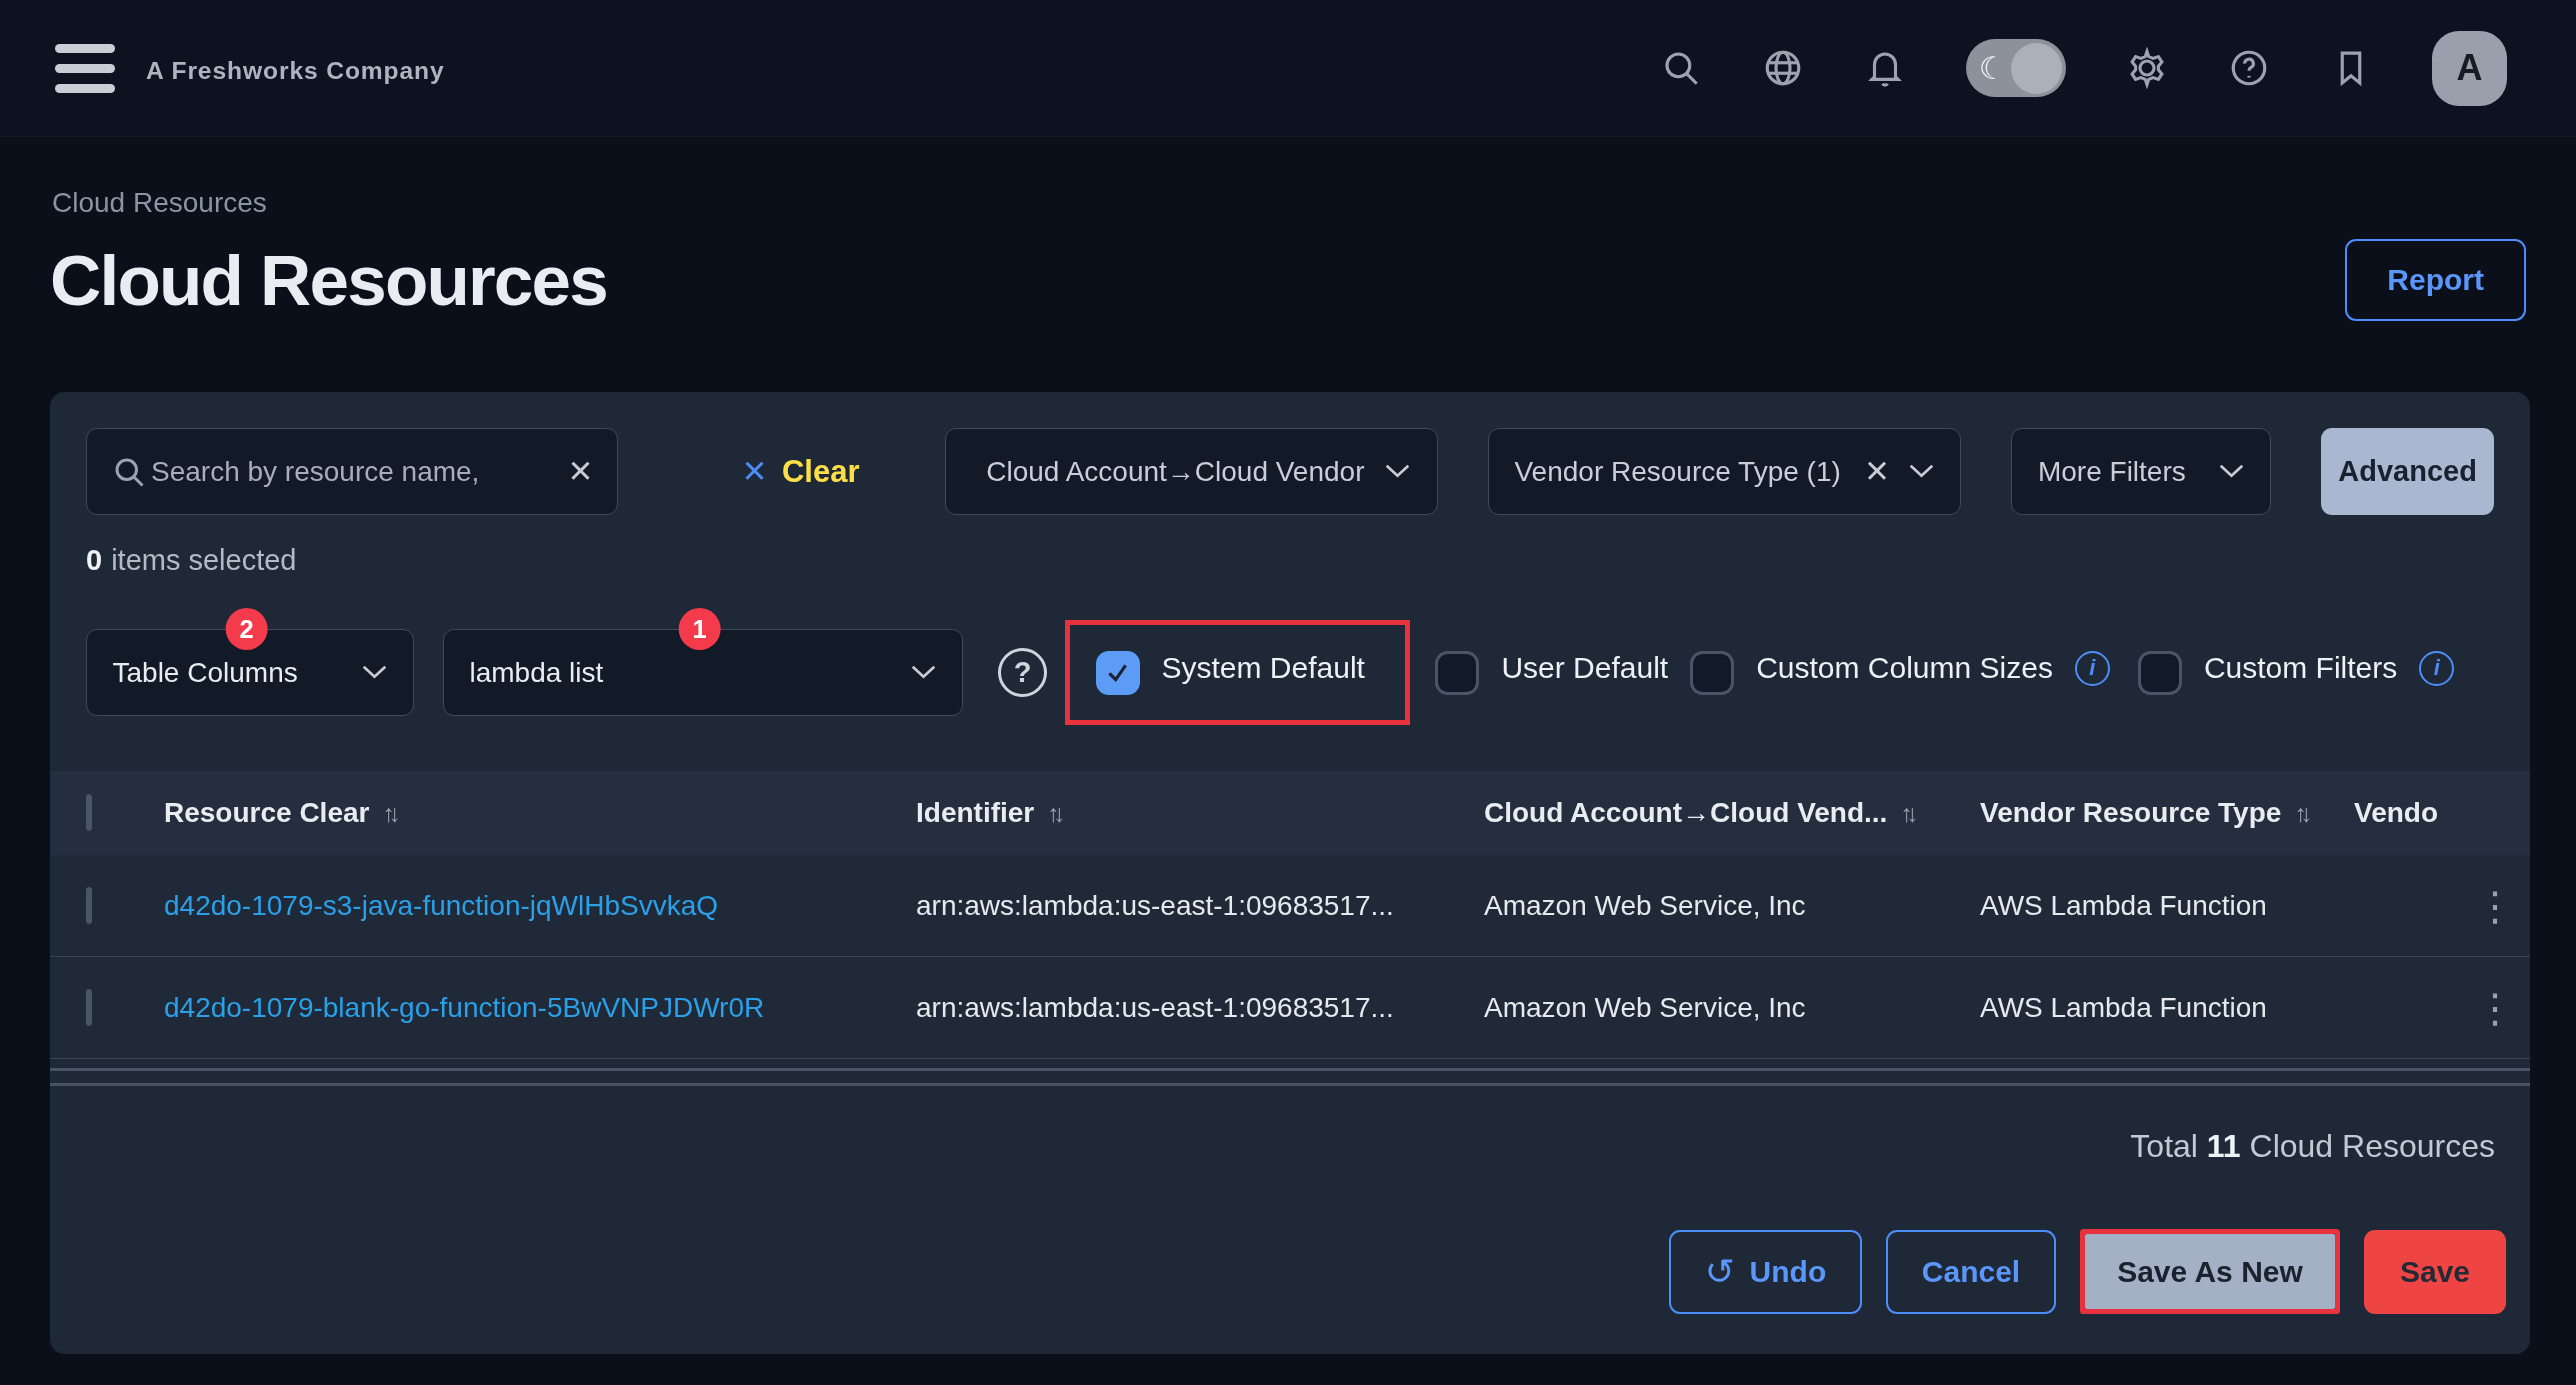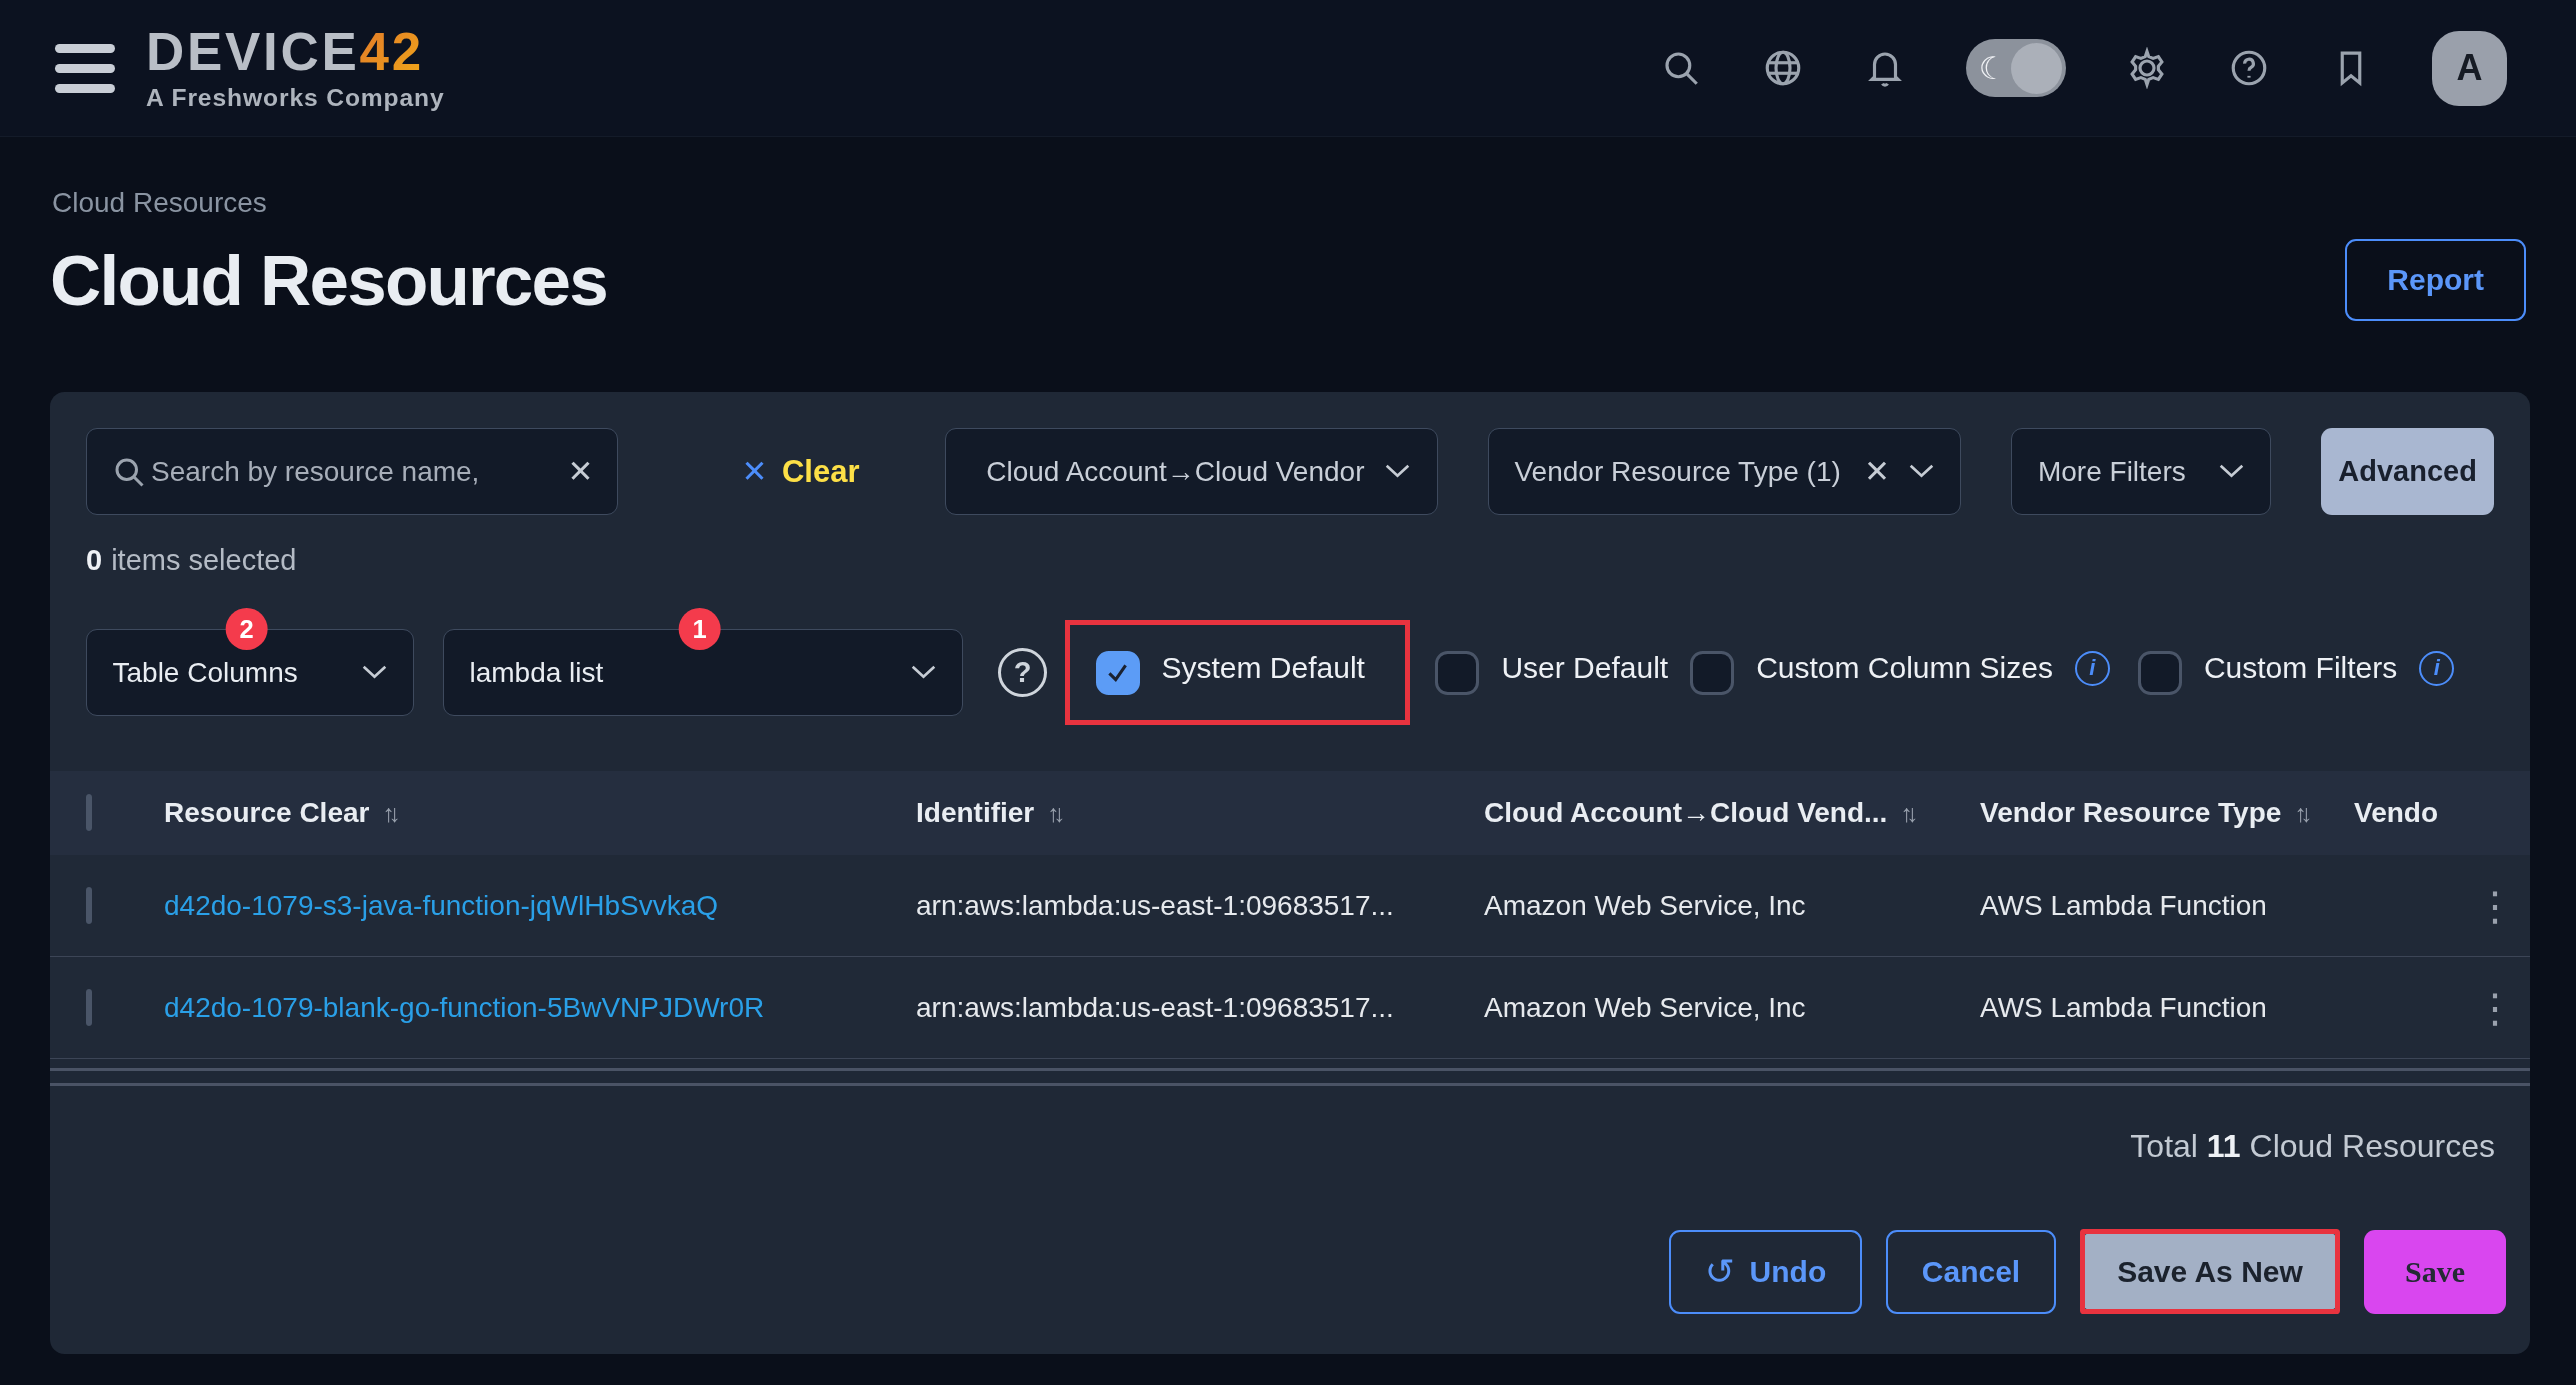--- a/index.html
+++ b/index.html
@@ -105,35 +105,34 @@
   .total-count{ font-weight:700; color:#eef1f5; }
   .actions{ margin:64px 24px 0 0; display:flex; justify-content:flex-end; align-items:center; gap:24px; }
   .btn{ height:84px; border-radius:11px; font-size:30px; font-weight:700; font-family:inherit; cursor:pointer;
         display:flex; align-items:center; justify-content:center; }
   .btn-outline{ background:transparent; border:2.7px solid #4c8dfa; color:#5b97fa; }
   .undo-btn{ width:193px; gap:14.6px; }
   .undo-glyph{ font-size:36px; line-height:1; font-weight:400;}
   .cancel-btn{ width:170px; }
   .saveasnew-wrap{ border:5.5px solid #e8333f; border-radius:3.6px; }
   .saveasnew-btn{ width:250px; height:75px; border:none; border-radius:1.8px; background:#a3b0c5; color:#1b222d; }
-  .save-btn{ width:142px; border:none; background:#d946ef; color:#242a35;font-family:Liberation Serif, serif; }
+  .save-btn{ width:142px; border:none; background:#ef4444; color:#242a35; }
 </style>
 </head>
 <body>
 
 <div id="root">
 
   <div class="topbar">
     <div class="hamburger">
       <span></span>
         <span></span>
         <span></span>
     </div>
     <div class="brand">
-      <div class="brand-line"><span>DEVICE</span><span class="brand-accent">42</span></div>
       <div class="brand-sub">A Freshworks Company</div>
     </div>
     <div class="topbar-right">
       <div class="tb-icon">
         <svg viewBox="0 0 24 24">
             <circle cx="10.5" cy="10.5" r="6.5"></circle>
             <line x1="15.5" y1="15.5" x2="21" y2="21"></line>
           </svg>
       </div>
       <div class="tb-icon">

